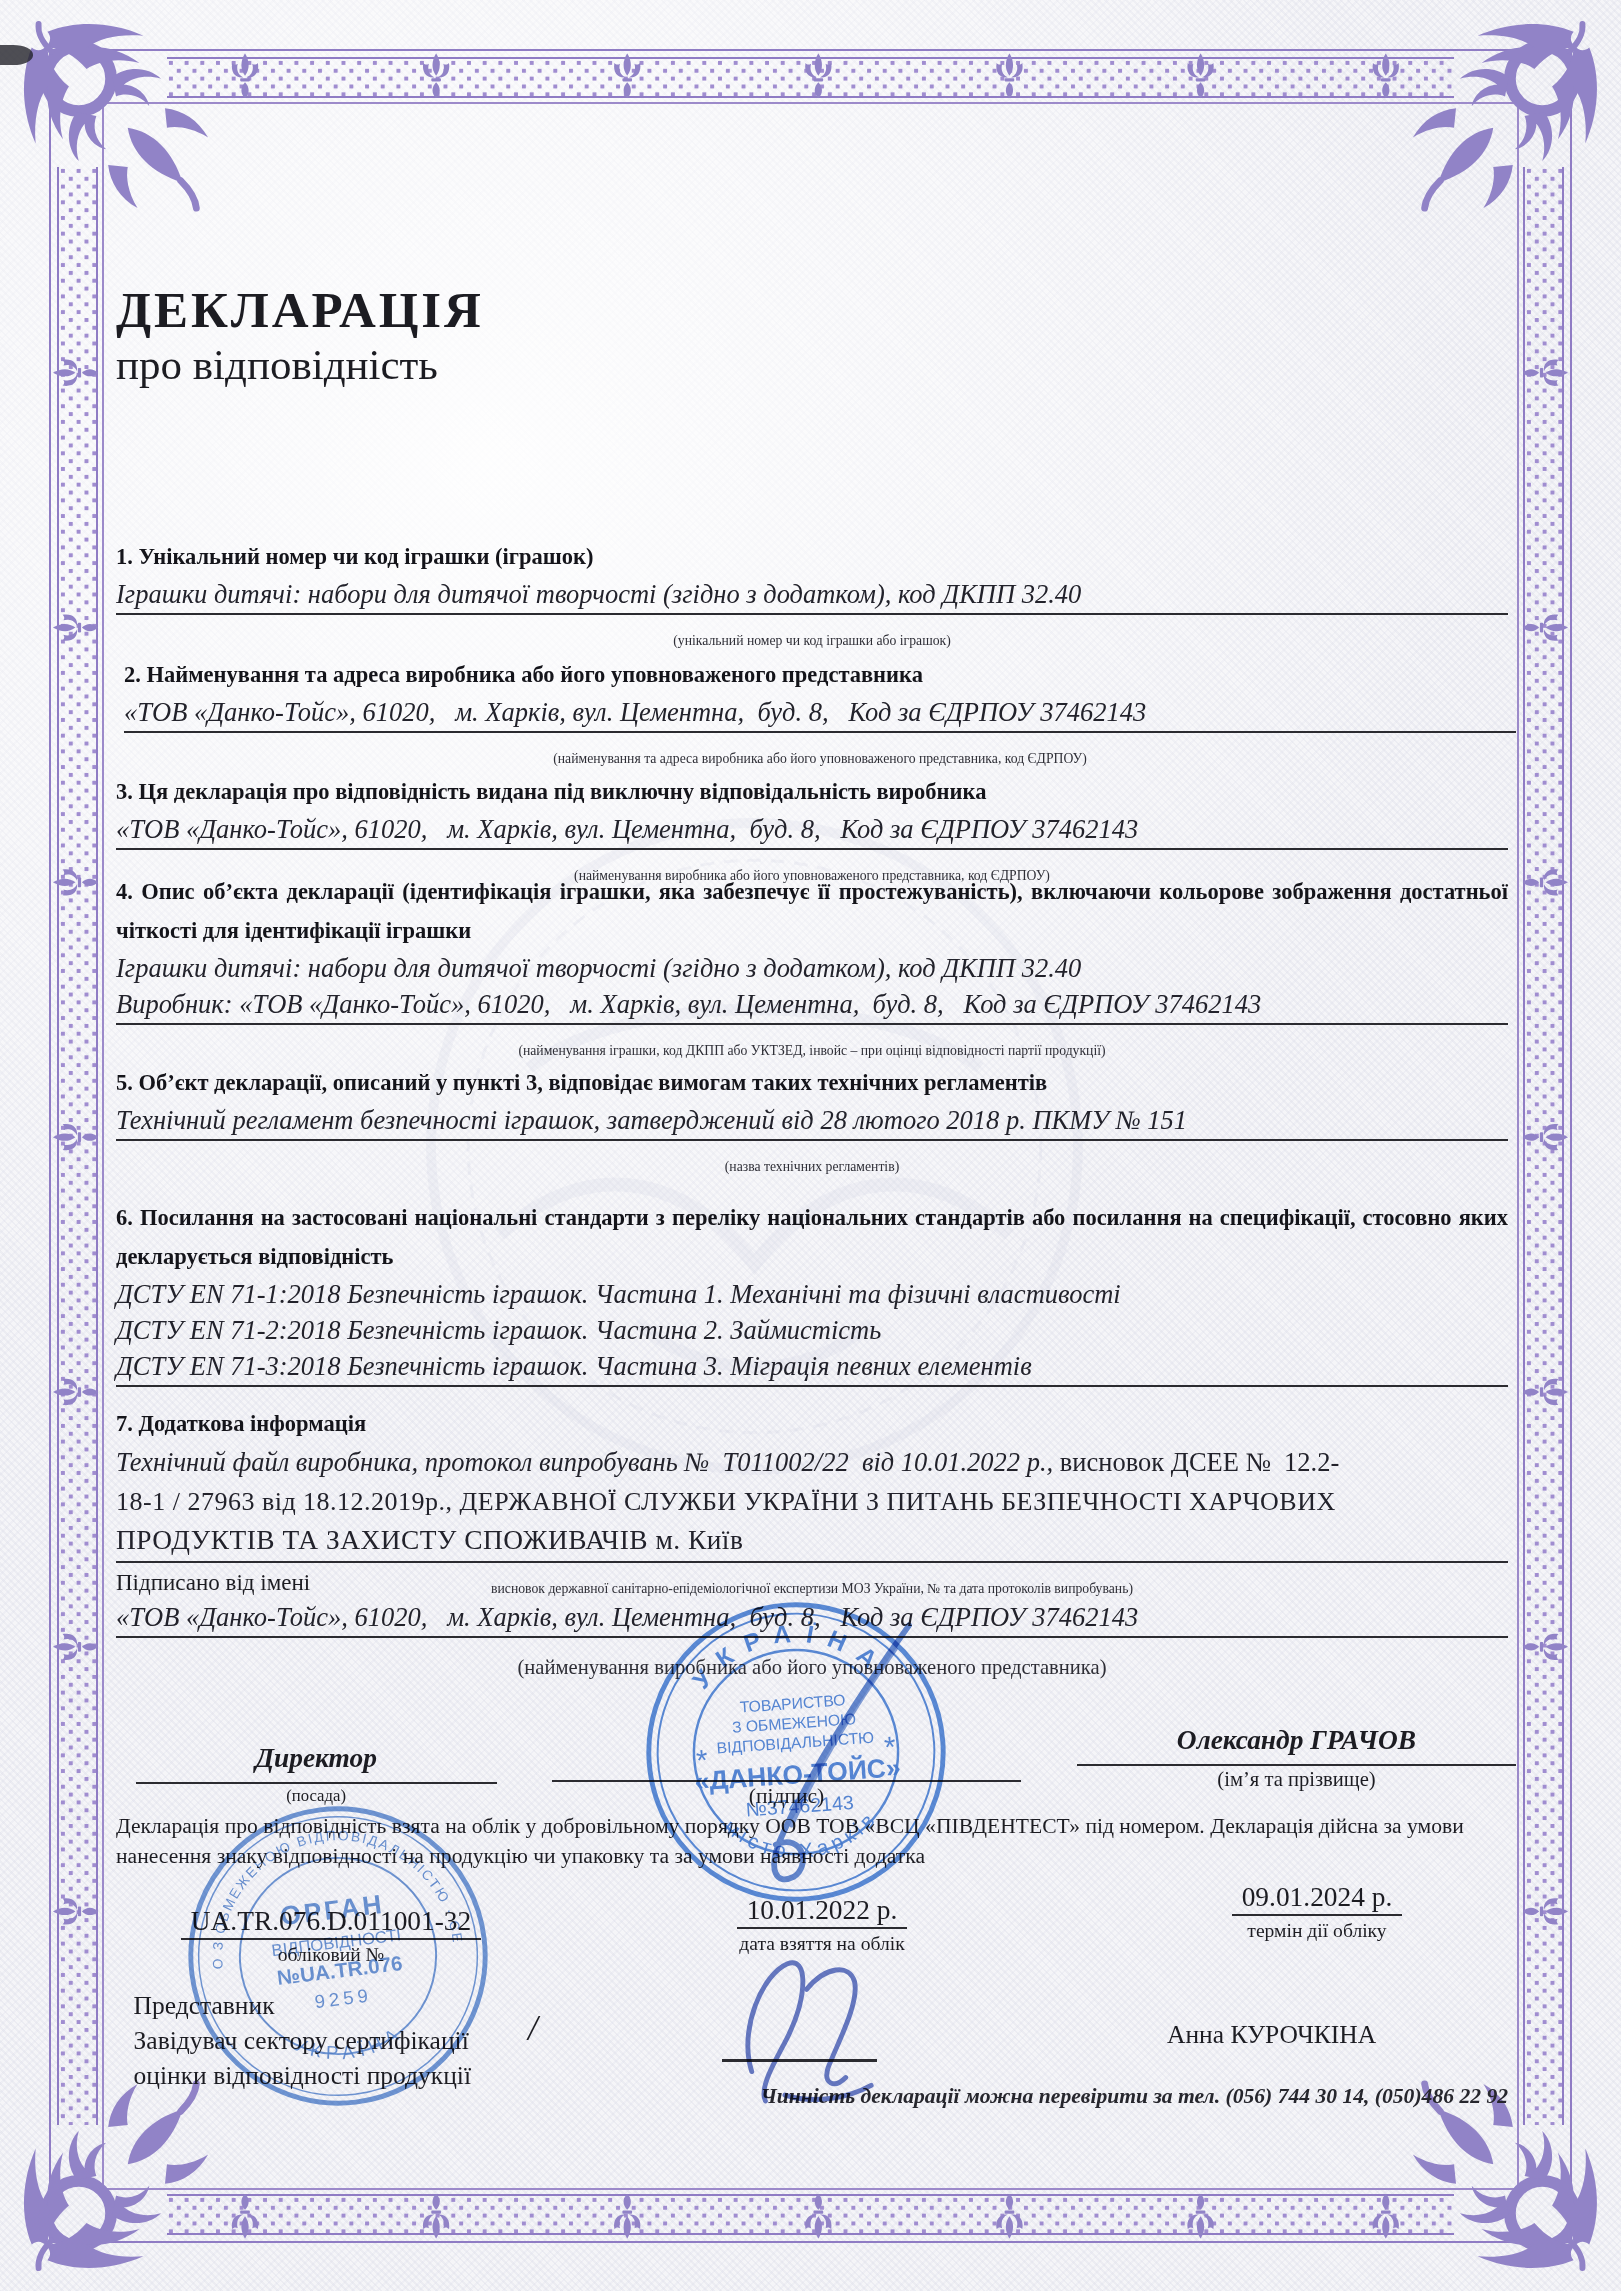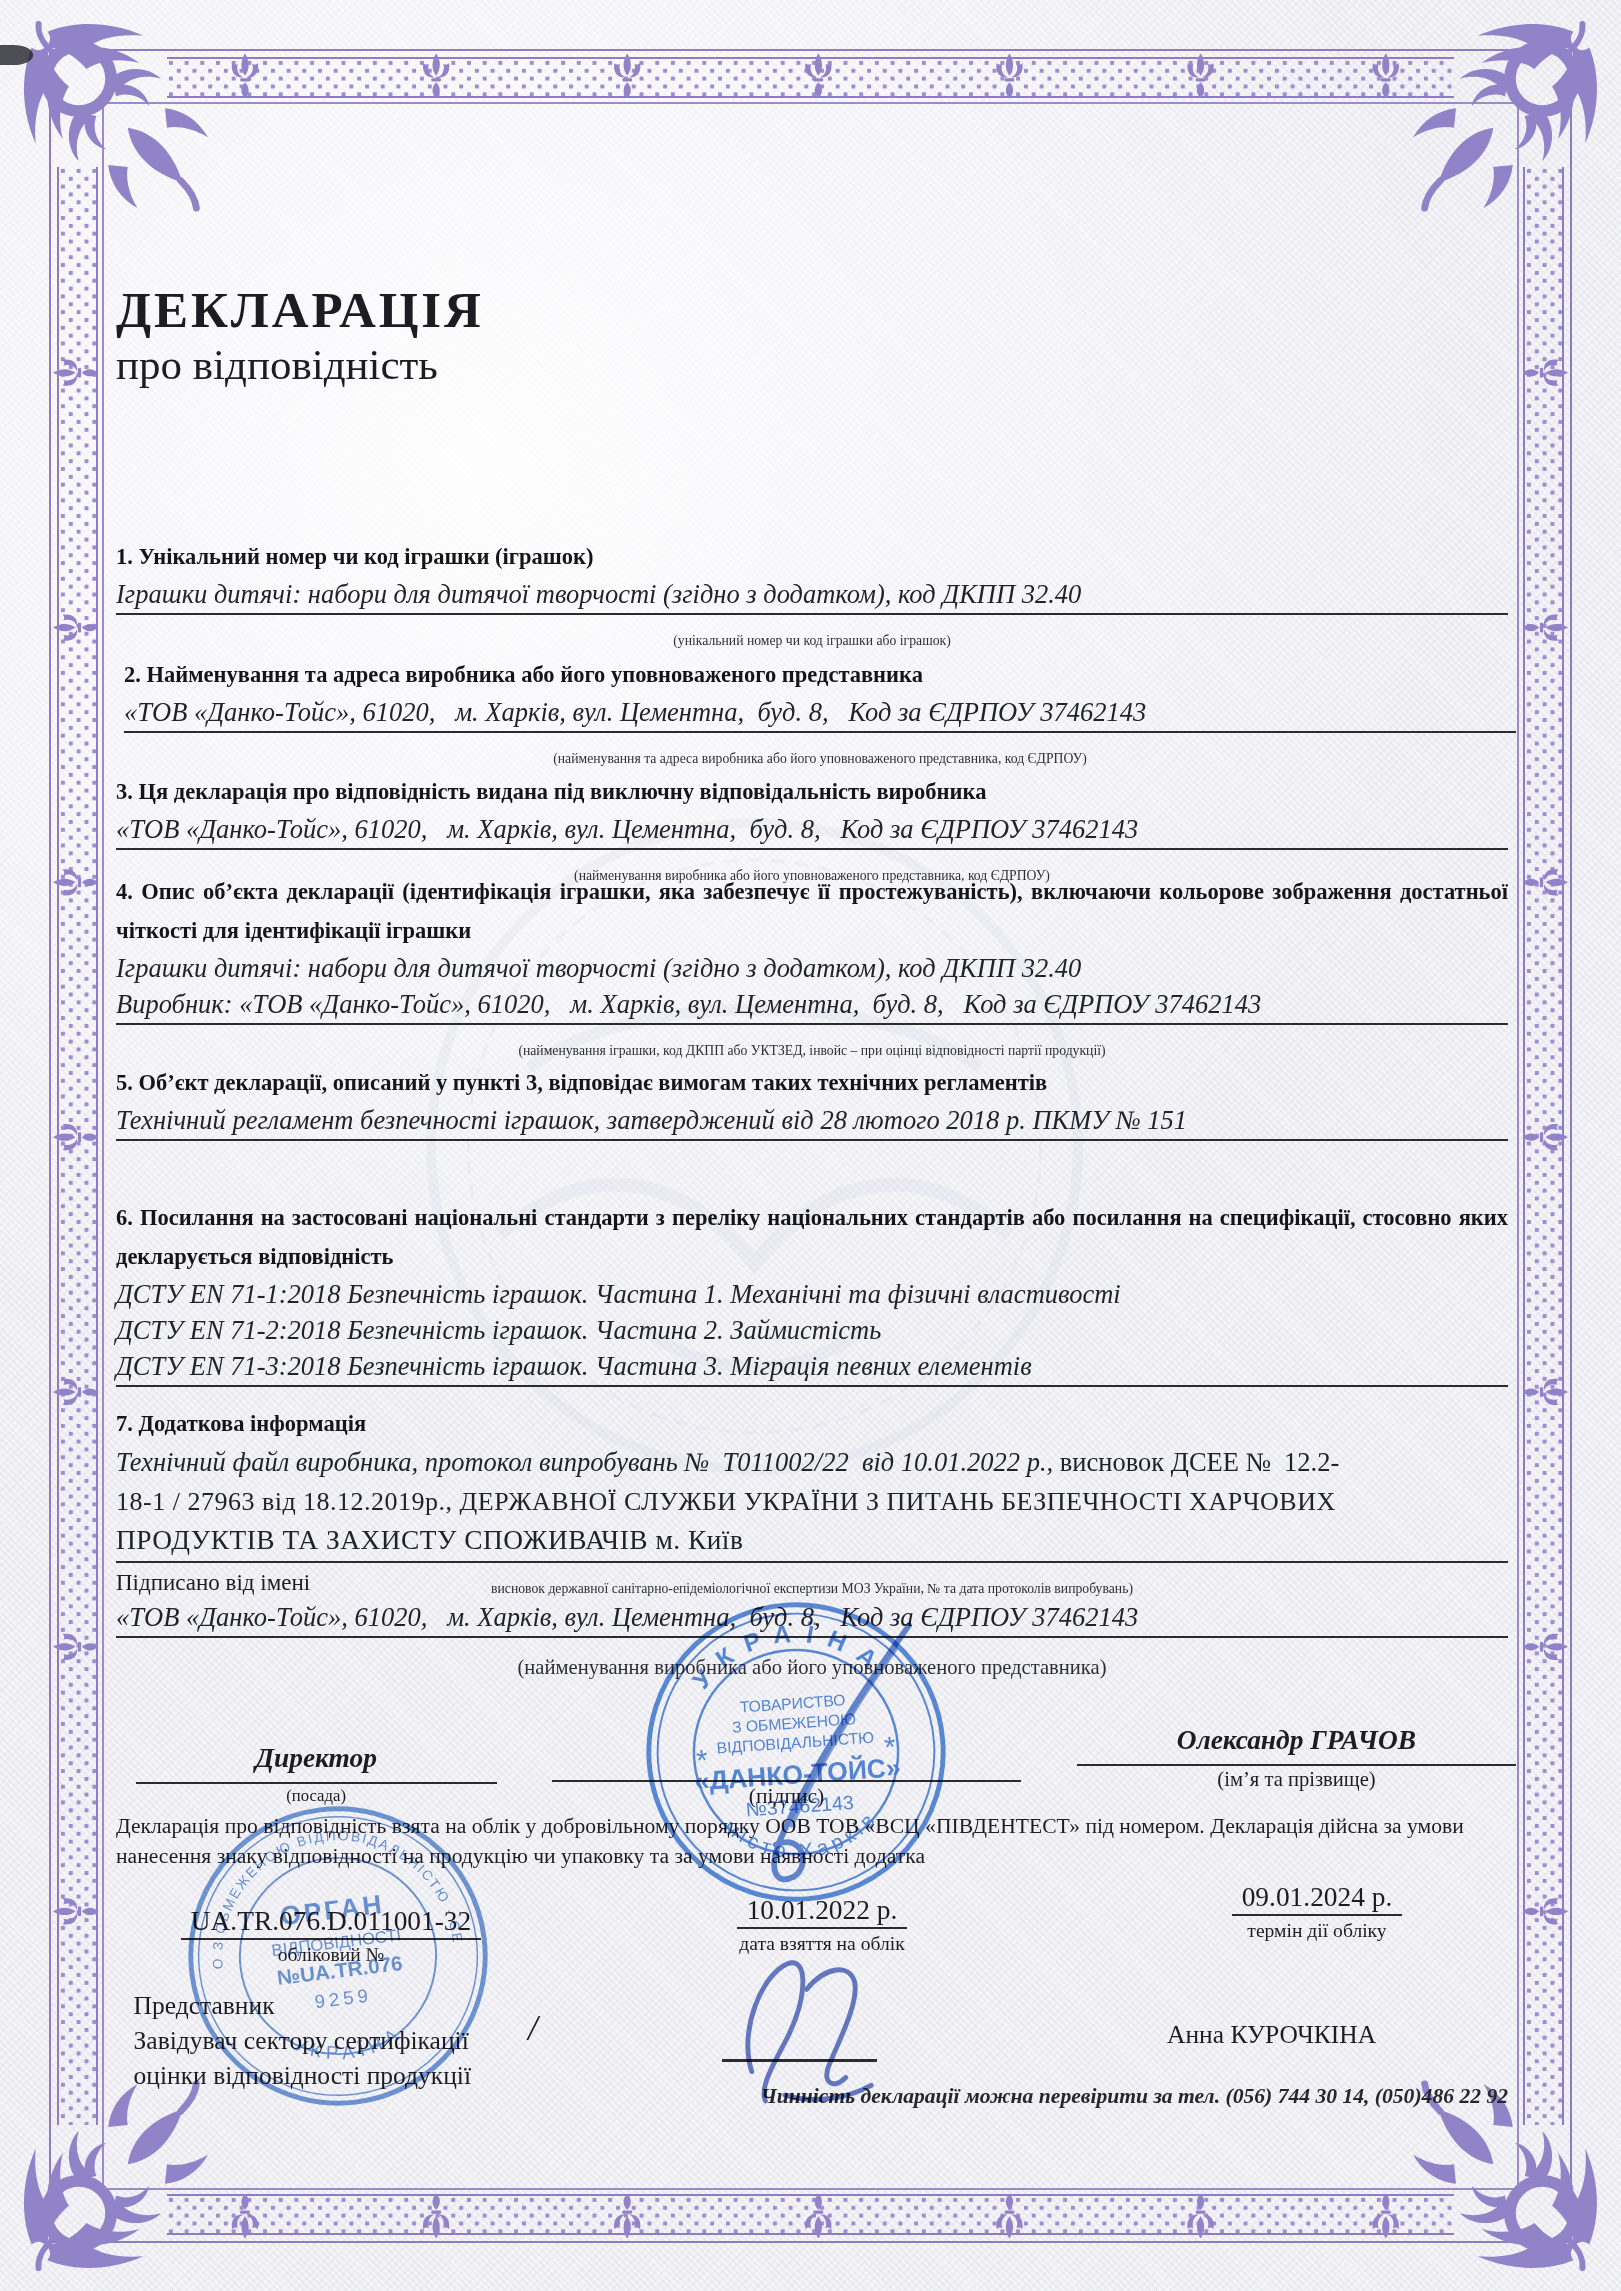--- a/index.html
+++ b/index.html
@@ -184,20 +184,21 @@
     <div class="abs" style="left:0; top:872px; width:1392px">
       <div class="sec-heading">4. Опис об’єкта декларації (ідентифікація іграшки, яка забезпечує її простежуваність), включаючи кольорове зображення достатньої чіткості для ідентифікації іграшки</div>
       <div class="sec-value">Іграшки дитячі: набори для дитячої творчості (згідно з додатком), код ДКПП 32.40</div>
       <div class="sec-value u-line">Виробник: «ТОВ «Данко-Тойс», 61020,   м. Харків, вул. Цементна,  буд. 8,   Код за ЄДРПОУ 37462143</div>
       <div class="caption">(найменування іграшки, код ДКПП або УКТЗЕД, інвойс – при оцінці відповідності партії продукції)</div>
     </div>
 
     <div class="abs" style="left:0; top:1063px; width:1392px">
       <div class="sec-heading">5. Об’єкт декларації, описаний у пункті 3, відповідає вимогам таких технічних регламентів</div>
       <div class="sec-value u-line">Технічний регламент безпечності іграшок, затверджений від 28 лютого 2018 р. ПКМУ № 151</div>
+      <div class="caption">(назва технічних регламентів)</div>
     </div>
 
     <div class="abs" style="left:0; top:1198px; width:1392px">
       <div class="sec-heading">6. Посилання на застосовані національні стандарти з переліку національних стандартів або посилання на специфікації, стосовно яких декларується відповідність</div>
       <div class="sec-value">ДСТУ EN 71-1:2018 Безпечність іграшок. Частина 1. Механічні та фізичні властивості</div>
       <div class="sec-value">ДСТУ EN 71-2:2018 Безпечність іграшок. Частина 2. Займистість</div>
       <div class="sec-value u-line">ДСТУ EN 71-3:2018 Безпечність іграшок. Частина 3. Міграція певних елементів</div>
     </div>
 
     <div class="abs" style="left:0; top:1404px; width:1392px">

